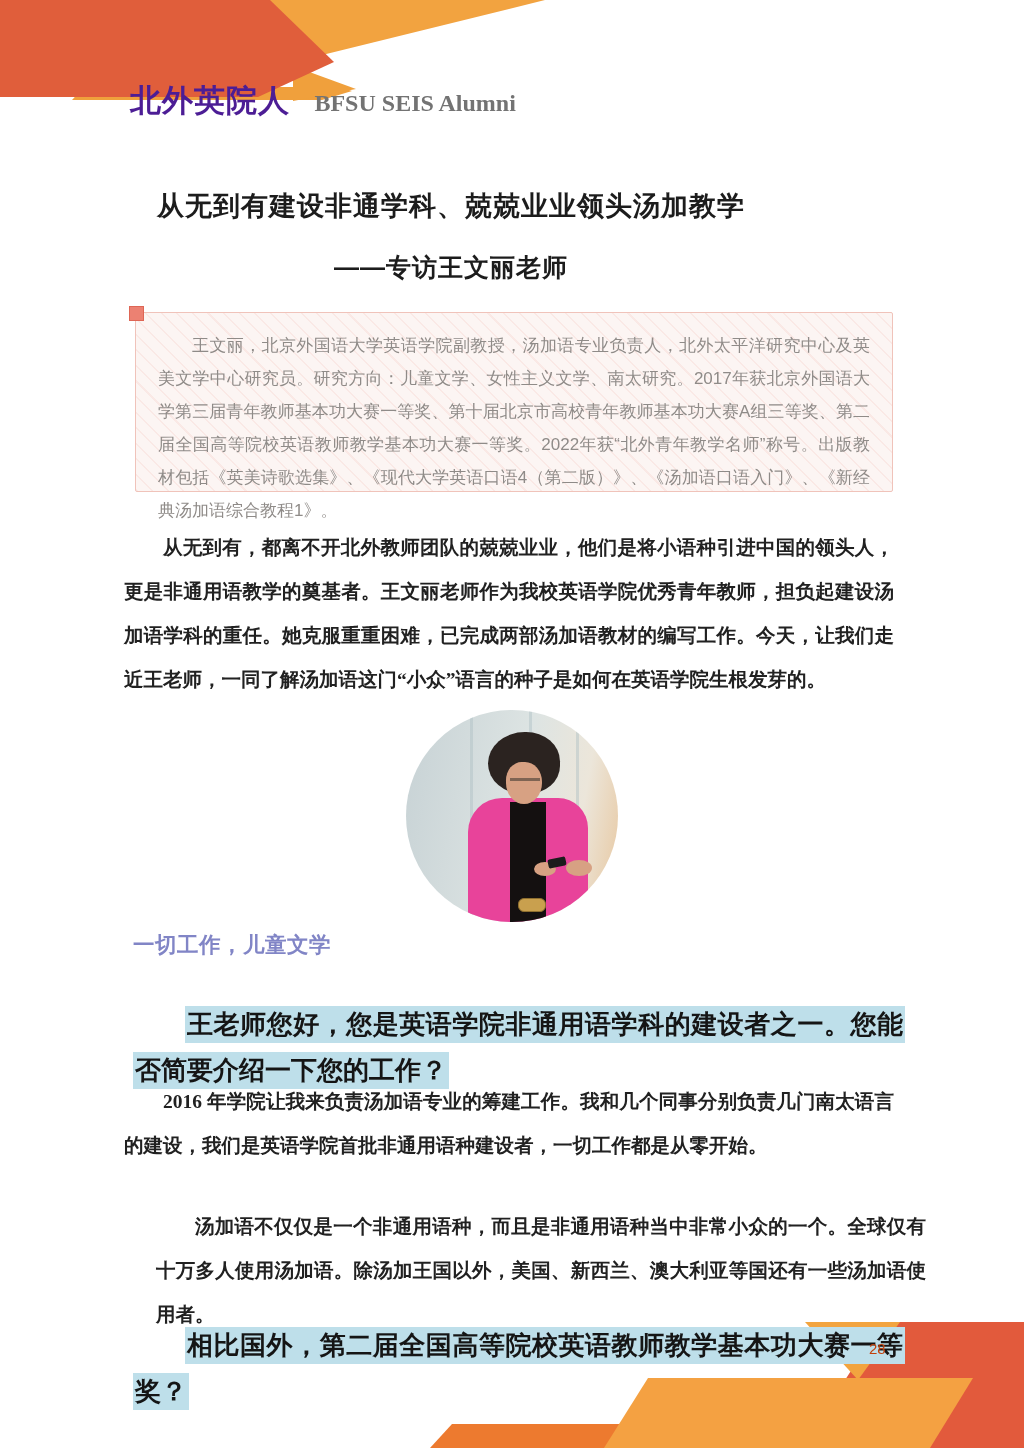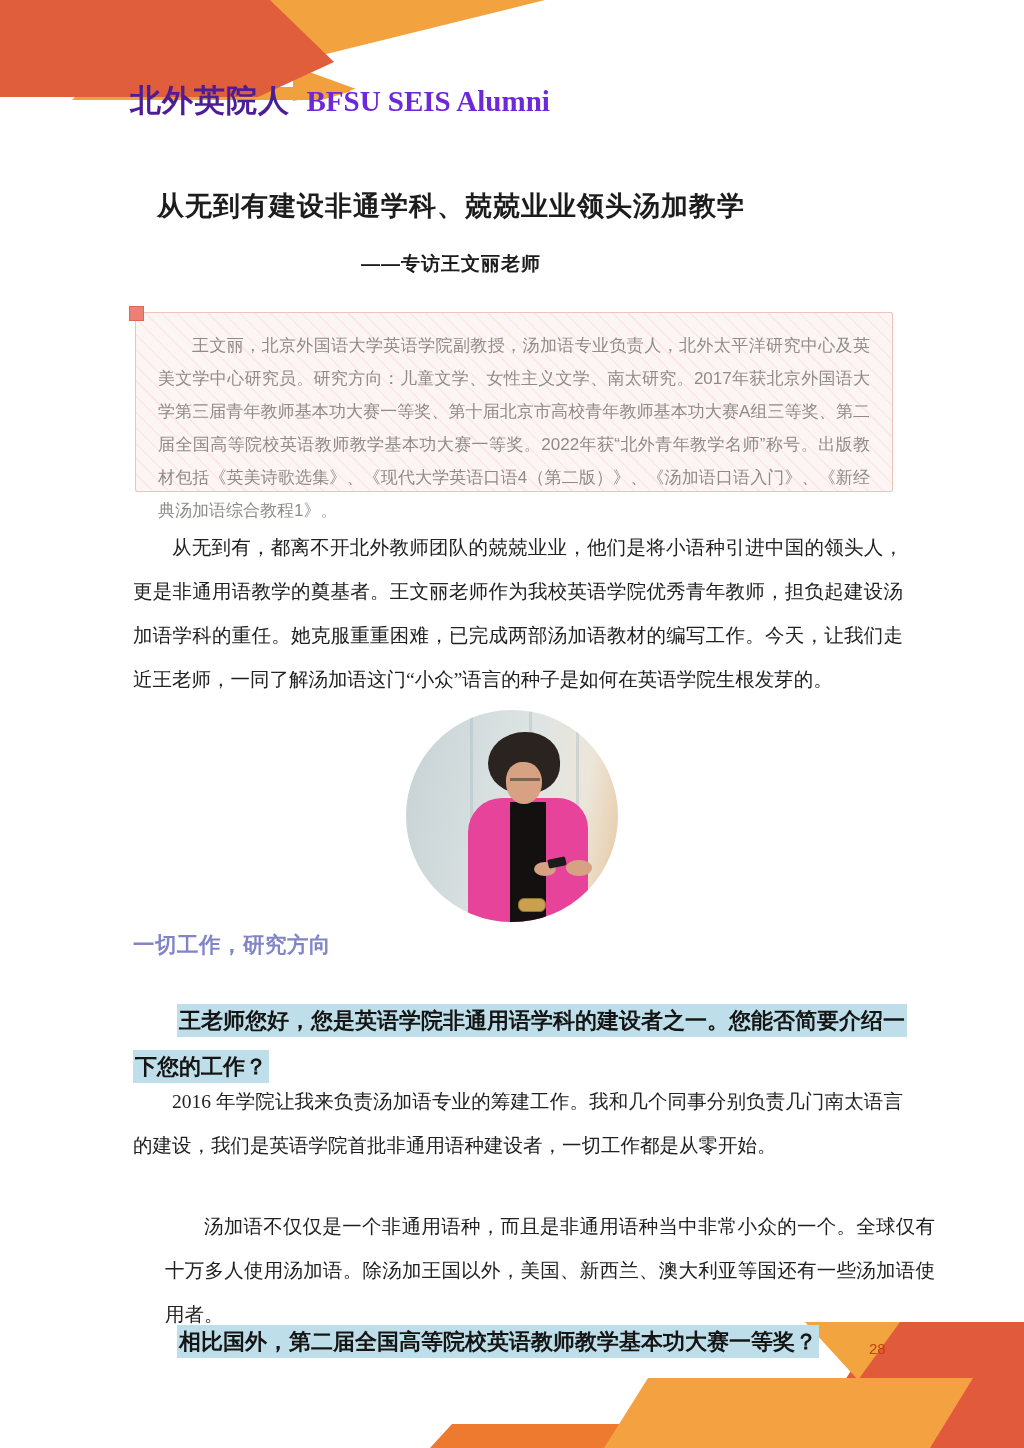--- a/index.html
+++ b/index.html
@@ -14,46 +14,46 @@
   .d-arrow-tail   {background:#F0A03C;clip-path:polygon(293px 66px,356px 89px,293px 101px);}
   .d-red-arrow    {background:#E05E3B;clip-path:polygon(0 0,270px 0,334px 62px,258px 97px,0 97px);}
   .d-b-red        {background:#E25A3C;clip-path:polygon(883px 1322px,1024px 1322px,1024px 1448px,880px 1448px,845px 1380px);}
   .d-b-tri        {background:#F2A43F;clip-path:polygon(805px 1322px,900px 1322px,858px 1380px);}
   .d-b-dark       {background:#ED7A2F;clip-path:polygon(452px 1424px,668px 1424px,650px 1448px,430px 1448px);}
   .d-b-band       {background:#F4A142;clip-path:polygon(648px 1378px,973px 1378px,930px 1448px,604px 1448px);}
 
   
   .masthead{position:absolute;left:130px;top:80px;z-index:3;white-space:nowrap;}
   .masthead .cn{font-size:31px;font-weight:900;color:#4c1d95;letter-spacing:1px;}
-  .masthead .en{font-family:"Liberation Serif","DejaVu Serif",serif;font-size:29px;font-weight:600;color:#6d28d9;margin-left:12px;}
+  .masthead .en{font-family:"Liberation Serif","DejaVu Serif",serif;font-size:24px;font-weight:600;color:#737373;margin-left:20px;}
 
   
   .title-block{position:absolute;left:0;top:188px;width:902px;text-align:center;z-index:2;}
   .title-line1{font-size:27px;font-weight:800;color:#1c1c1c;letter-spacing:1px;}
-  .title-line2{font-size:19px;font-weight:800;color:#1c1c1c;margin-top:27px;letter-spacing:1px;}
+  .title-line2{font-size:25px;font-weight:800;color:#1c1c1c;margin-top:27px;letter-spacing:1px;}
 
   
   .bio-box{
     position:absolute;left:135px;top:312px;width:758px;height:180px;z-index:2;box-sizing:border-box;
     border:1px solid #F0C3BA;border-radius:2px;
     background:
       repeating-linear-gradient(45deg,rgba(236,150,138,0.13) 0 1.5px,rgba(0,0,0,0) 1.5px 11px),
       #FCF5F3;
     padding:16px 22px 16px 22px;
   }
   .bio-handle{position:absolute;left:-7px;top:-7px;width:13px;height:13px;background:#EC8172;border:1px solid #DE6655;}
   .bio-text{
     font-size:17px;line-height:33px;color:#8F8B88;text-align:justify;text-indent:2em;
     font-family:"Liberation Sans","DejaVu Sans",sans-serif;
   }
 
   
-  .copy{position:absolute;left:133px;width:770px;z-index:2;
+  .copy{position:absolute;left:124px;width:770px;z-index:2;
         font-family:"Liberation Serif","DejaVu Serif",serif;
-        font-size:19.5px;line-height:44px;color:#212121;text-align:justify;text-indent:2em;}
+        font-size:19.5px;line-height:44px;color:#212121;text-align:justify;text-indent:2em;font-weight:bold;}
   .intro{top:506px;}
   .answer1{top:1060px;}
   .answer2{top:1185px;margin-left:32px;}
 
   
   .photo{position:absolute;left:406px;top:710px;width:212px;height:212px;border-radius:50%;overflow:hidden;z-index:2;
          background:linear-gradient(100deg,#c7d2d5 0%,#dde4e3 52%,#ece6da 78%,#e7c69e 100%);}
   .photo .frame-line{position:absolute;top:0;bottom:0;width:3px;background:#aebec4;opacity:.45;}
   .photo .fl1{left:30%;} .photo .fl2{left:58%;} .photo .fl3{left:80%;}
   .photo .hair{position:absolute;left:82px;top:22px;width:72px;height:62px;background:#2b2320;border-radius:52% 48% 46% 50%;}
@@ -64,21 +64,21 @@
   .photo .hand-left{position:absolute;left:128px;top:152px;width:22px;height:14px;background:#d7a183;border-radius:50%;}
   .photo .clicker{position:absolute;left:142px;top:148px;width:18px;height:9px;background:#1c1c1c;border-radius:2px;transform:rotate(-12deg);}
   .photo .hand-right{position:absolute;left:160px;top:150px;width:26px;height:16px;background:#d7a183;border-radius:50%;}
   .photo .belt{position:absolute;left:112px;top:188px;width:26px;height:12px;background:#c9a04e;border-radius:6px;border:1px solid #8f6f2f;}
 
   
   .section-heading{position:absolute;left:133px;top:930px;z-index:2;
                    font-size:21.5px;font-weight:800;color:#8185C6;letter-spacing:0.5px;}
   .question{position:absolute;left:133px;width:772px;z-index:2;
             font-family:"Liberation Serif","DejaVu Serif",serif;
-            font-size:22px;line-height:46px;font-weight:700;color:#151515;
+            font-size:26px;line-height:46px;font-weight:700;color:#151515;
             text-align:justify;text-indent:2em;}
   .q1{top:976px;}
   .q2{top:1297px;}
   .question mark{background:#BEDFEA;color:inherit;padding:4px 2px;
                  -webkit-box-decoration-break:clone;box-decoration-break:clone;}
 
   
   .page-number{position:absolute;left:869px;top:1340px;z-index:3;font-size:15px;color:#c2410c;}
 </style>
 </head>
@@ -116,21 +116,21 @@
     <div class="inner-top"></div>
     <div class="hair"></div>
     <div class="face"></div>
     <div class="glasses"></div>
     <div class="hand-left"></div>
     <div class="clicker"></div>
     <div class="hand-right"></div>
     <div class="belt"></div>
   </div>
 
-  <div class="section-heading">一切工作，研究方向</div>
+  <div class="section-heading">一切工作，儿童文学</div>
 
   <p class="question q1"><mark>王老师您好，您是英语学院非通用语学科的建设者之一。您能否简要介绍一下您的工作？</mark></p>
 
   <p class="copy answer1">2016 年学院让我来负责汤加语专业的筹建工作。我和几个同事分别负责几门南太语言的建设，我们是英语学院首批非通用语种建设者，一切工作都是从零开始。</p>
   <p class="copy answer2">汤加语不仅仅是一个非通用语种，而且是非通用语种当中非常小众的一个。全球仅有十万多人使用汤加语。除汤加王国以外，美国、新西兰、澳大利亚等国还有一些汤加语使用者。</p>
 
   <p class="question q2"><mark>相比国外，第二届全国高等院校英语教师教学基本功大赛一等奖？</mark></p>
 
   <div class="decor d-b-red"></div>
   <div class="decor d-b-tri"></div>

